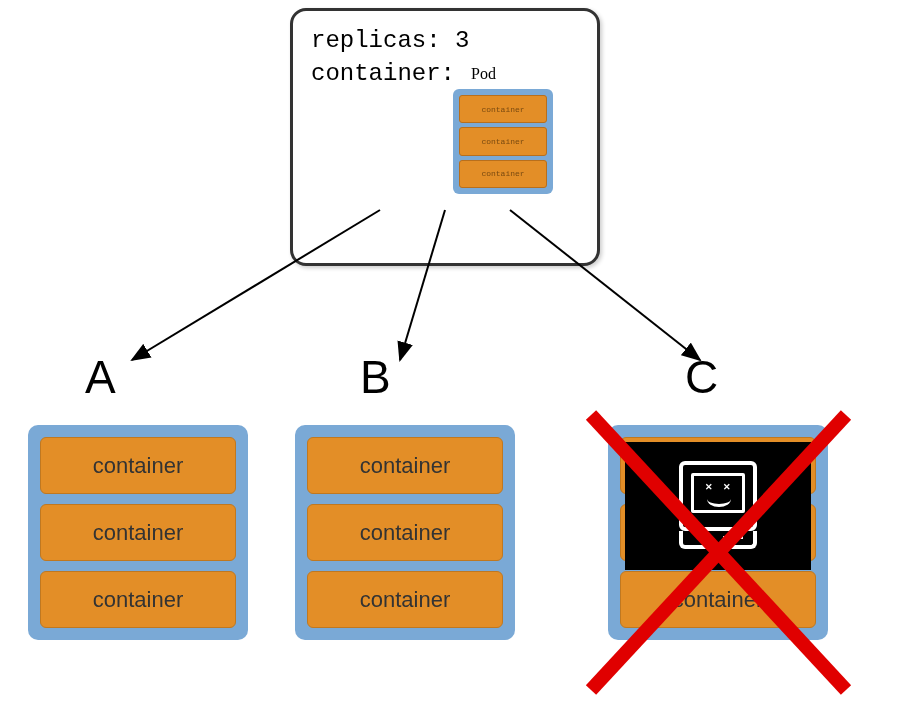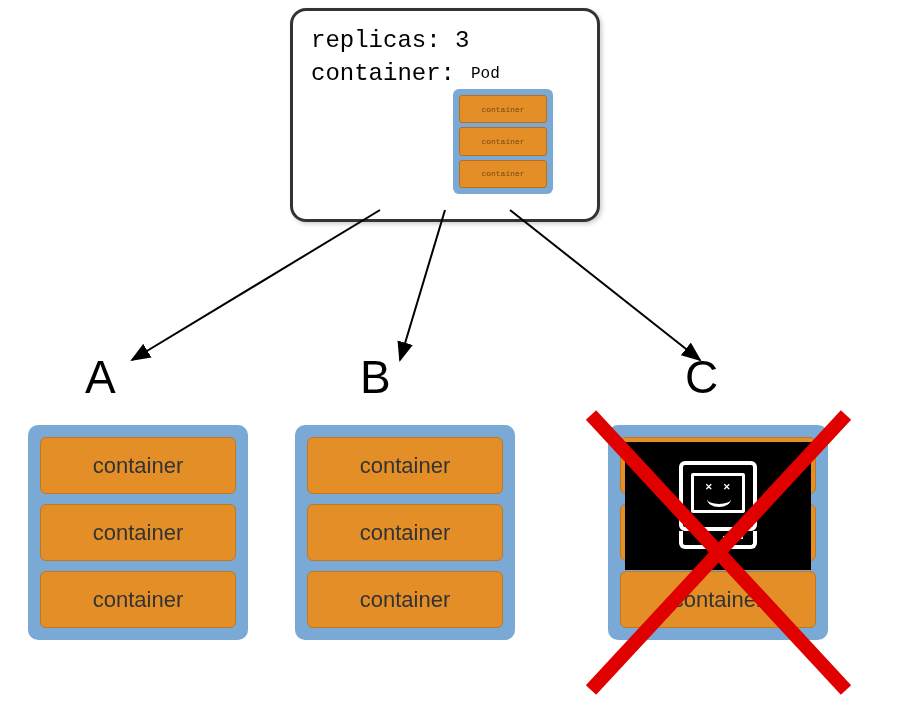--- a/index.html
+++ b/index.html
@@ -10,41 +10,41 @@
       font-family: "Courier New", Courier, monospace;
       position: relative;
     }
 
     
     .spec-box {
       position: absolute;
       left: 290px;
       top: 8px;
       width: 310px;
-      height: 214px;
+      height: 258px;
       border: 3px solid #333;
       border-radius: 16px;
       background: #fff;
       padding: 16px 18px;
       box-shadow: 2px 2px 4px rgba(0,0,0,0.2);
     }
     .spec-line {
       font-size: 24px;
       color: #000;
       white-space: pre;
       margin-bottom: 6px;
       font-family: "Courier New", monospace;
     }
     .mini-pod-label {
       position: absolute;
       left: 178px;
       top: 54px;
       font-size: 16px;
       color: #000;
-      font-family: Liberation Mono, monospace;
+      font-family: Liberation Serif, serif;
     }
     .mini-pod {
       position: absolute;
       left: 160px;
       top: 78px;
       width: 100px;
       height: 105px;
       background: #7aa9d6;
       border-radius: 6px;
       padding: 6px;

